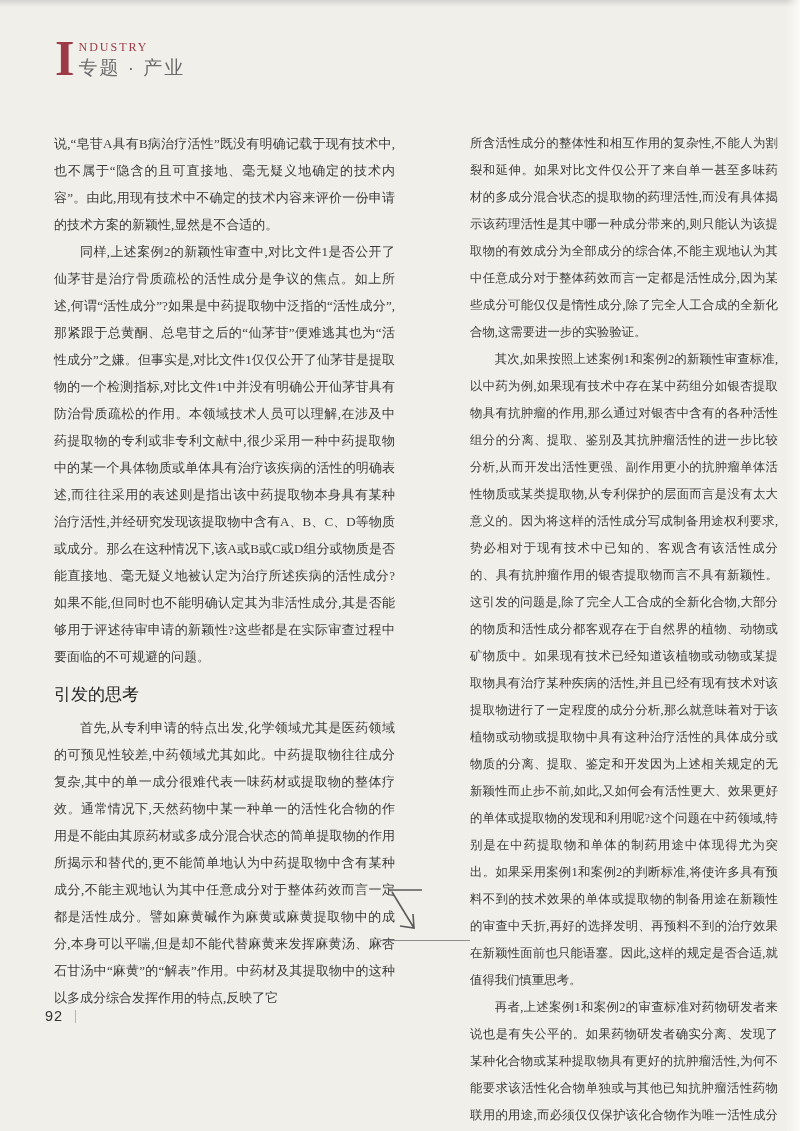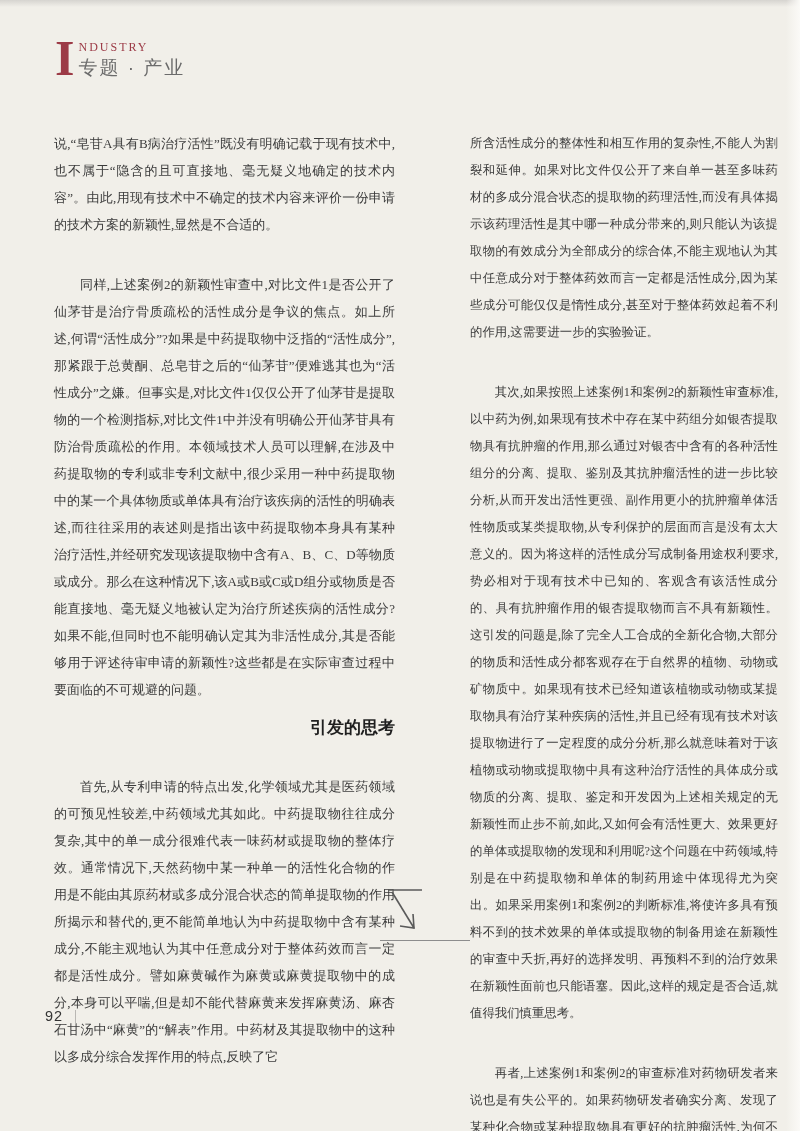--- a/index.html
+++ b/index.html
@@ -37,25 +37,25 @@
     font-family:"Liberation Sans","DejaVu Sans",sans-serif;color:#6b6b6b;
     font-size:19px;line-height:20px;letter-spacing:2px;margin-top:2px;
   }
   
   .col{
     position:absolute;top:130px;text-align:justify;color:var(--ink);
   }
   .col-left{left:54px;width:341px;font-size:13px;line-height:27px;}
   .col-right{left:470px;width:308px;font-size:12.4px;line-height:27px;}
   .para{margin:0;}
-  .para.indent{text-indent:2em;margin-top:33px;}
+  .para.indent{text-indent:2em;}
   .sec-head{
     font-family:"Liberation Sans","DejaVu Sans",sans-serif;
-    font-size:17px;line-height:24px;color:#1f1f1f;font-weight:700;
-    margin:13px 0 7px 0;text-align:right;
+    font-size:17px;line-height:24px;color:#1f1f1f;font-weight:400;
+    margin:13px 0 7px 0;text-align:left;
   }
   
   .callout{position:absolute;left:380px;top:882px;width:90px;}
   .callout-arrow{display:block;margin:0 0 2px 2px;}
   .callout-rule{border:0;border-top:1px solid #8d8d8d;margin:4px 0 9px 0;}
   .callout-text{
     margin:0;font-family:"Liberation Sans","DejaVu Sans",sans-serif;
     font-weight:700;font-size:11px;line-height:20px;color:var(--callout);
     text-align:justify;
   }
@@ -81,21 +81,21 @@
   </header>
 
   <div class="col col-left">
       <p class="para">说,“皂苷A具有B病治疗活性”既没有明确记载于现有技术中,也不属于“隐含的且可直接地、毫无疑义地确定的技术内容”。由此,用现有技术中不确定的技术内容来评价一份申请的技术方案的新颖性,显然是不合适的。</p>
       <p class="para indent">同样,上述案例2的新颖性审查中,对比文件1是否公开了仙茅苷是治疗骨质疏松的活性成分是争议的焦点。如上所述,何谓“活性成分”?如果是中药提取物中泛指的“活性成分”,那紧跟于总黄酮、总皂苷之后的“仙茅苷”便难逃其也为“活性成分”之嫌。但事实是,对比文件1仅仅公开了仙茅苷是提取物的一个检测指标,对比文件1中并没有明确公开仙茅苷具有防治骨质疏松的作用。本领域技术人员可以理解,在涉及中药提取物的专利或非专利文献中,很少采用一种中药提取物中的某一个具体物质或单体具有治疗该疾病的活性的明确表述,而往往采用的表述则是指出该中药提取物本身具有某种治疗活性,并经研究发现该提取物中含有A、B、C、D等物质或成分。那么在这种情况下,该A或B或C或D组分或物质是否能直接地、毫无疑义地被认定为治疗所述疾病的活性成分?如果不能,但同时也不能明确认定其为非活性成分,其是否能够用于评述待审申请的新颖性?这些都是在实际审查过程中要面临的不可规避的问题。</p>
       <h2 class="sec-head">引发的思考</h2>
       <p class="para indent">首先,从专利申请的特点出发,化学领域尤其是医药领域的可预见性较差,中药领域尤其如此。中药提取物往往成分复杂,其中的单一成分很难代表一味药材或提取物的整体疗效。通常情况下,天然药物中某一种单一的活性化合物的作用是不能由其原药材或多成分混合状态的简单提取物的作用所揭示和替代的,更不能简单地认为中药提取物中含有某种成分,不能主观地认为其中任意成分对于整体药效而言一定都是活性成分。譬如麻黄碱作为麻黄或麻黄提取物中的成分,本身可以平喘,但是却不能代替麻黄来发挥麻黄汤、麻杏石甘汤中“麻黄”的“解表”作用。中药材及其提取物中的这种以多成分综合发挥作用的特点,反映了它</p>
     </div>
 
   <div class="col col-right">
-      <p class="para">所含活性成分的整体性和相互作用的复杂性,不能人为割裂和延伸。如果对比文件仅公开了来自单一甚至多味药材的多成分混合状态的提取物的药理活性,而没有具体揭示该药理活性是其中哪一种成分带来的,则只能认为该提取物的有效成分为全部成分的综合体,不能主观地认为其中任意成分对于整体药效而言一定都是活性成分,因为某些成分可能仅仅是惰性成分,甚至对于整体药效起着不利的作用,这需要进一步的实验验证。</p>
+      <p class="para">所含活性成分的整体性和相互作用的复杂性,不能人为割裂和延伸。如果对比文件仅公开了来自单一甚至多味药材的多成分混合状态的提取物的药理活性,而没有具体揭示该药理活性是其中哪一种成分带来的,则只能认为该提取物的有效成分为全部成分的综合体,不能主观地认为其中任意成分对于整体药效而言一定都是活性成分,因为某些成分可能仅仅是惰性成分,除了完全人工合成的全新化合物,这需要进一步的实验验证。</p>
       <p class="para indent">其次,如果按照上述案例1和案例2的新颖性审查标准,以中药为例,如果现有技术中存在某中药组分如银杏提取物具有抗肿瘤的作用,那么通过对银杏中含有的各种活性组分的分离、提取、鉴别及其抗肿瘤活性的进一步比较分析,从而开发出活性更强、副作用更小的抗肿瘤单体活性物质或某类提取物,从专利保护的层面而言是没有太大意义的。因为将这样的活性成分写成制备用途权利要求,势必相对于现有技术中已知的、客观含有该活性成分的、具有抗肿瘤作用的银杏提取物而言不具有新颖性。这引发的问题是,除了完全人工合成的全新化合物,大部分的物质和活性成分都客观存在于自然界的植物、动物或矿物质中。如果现有技术已经知道该植物或动物或某提取物具有治疗某种疾病的活性,并且已经有现有技术对该提取物进行了一定程度的成分分析,那么就意味着对于该植物或动物或提取物中具有这种治疗活性的具体成分或物质的分离、提取、鉴定和开发因为上述相关规定的无新颖性而止步不前,如此,又如何会有活性更大、效果更好的单体或提取物的发现和利用呢?这个问题在中药领域,特别是在中药提取物和单体的制药用途中体现得尤为突出。如果采用案例1和案例2的判断标准,将使许多具有预料不到的技术效果的单体或提取物的制备用途在新颖性的审查中夭折,再好的选择发明、再预料不到的治疗效果在新颖性面前也只能语塞。因此,这样的规定是否合适,就值得我们慎重思考。</p>
       <p class="para indent">再者,上述案例1和案例2的审查标准对药物研发者来说也是有失公平的。如果药物研发者确实分离、发现了某种化合物或某种提取物具有更好的抗肿瘤活性,为何不能要求该活性化合物单独或与其他已知抗肿瘤活性药物联用的用途,而必须仅仅保护该化合物作为唯一活性成分在制备抗肿瘤药物中的用途呢?难道和其他药物不能联用,或者</p>
     </div>
 
   <aside class="callout">
     <svg class="callout-arrow" width="42" height="54" viewBox="0 0 42 54">
       <line x1="6" y1="8" x2="40" y2="8" stroke="#5a5a5a" stroke-width="1.6"></line>
       <line x1="10" y1="10" x2="32" y2="46" stroke="#5a5a5a" stroke-width="1.6"></line>
       <polyline points="18,44 32,46 31,32" fill="none" stroke="#5a5a5a" stroke-width="1.6"></polyline>
     </svg>

